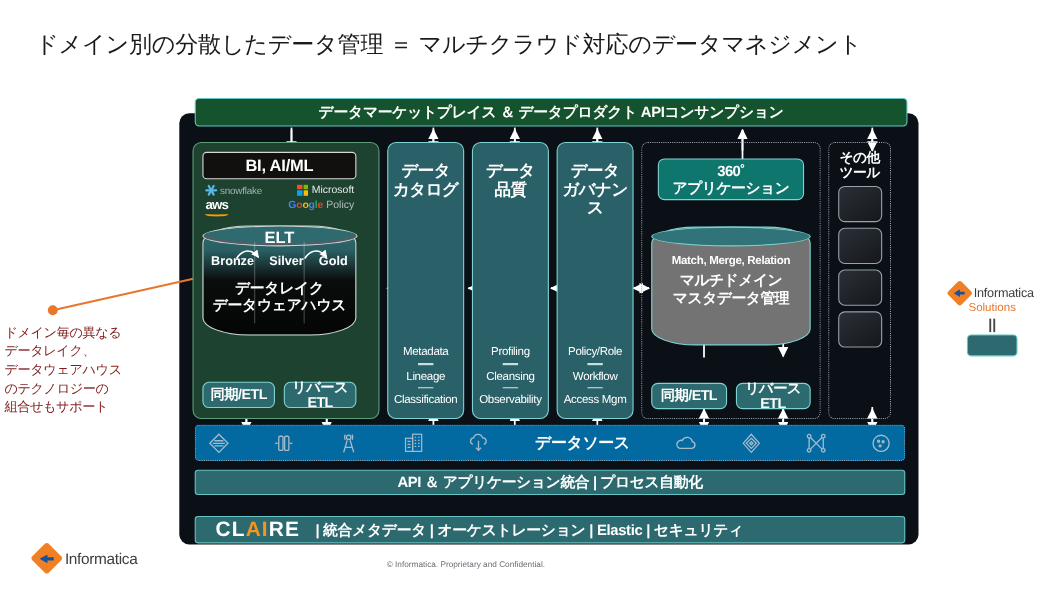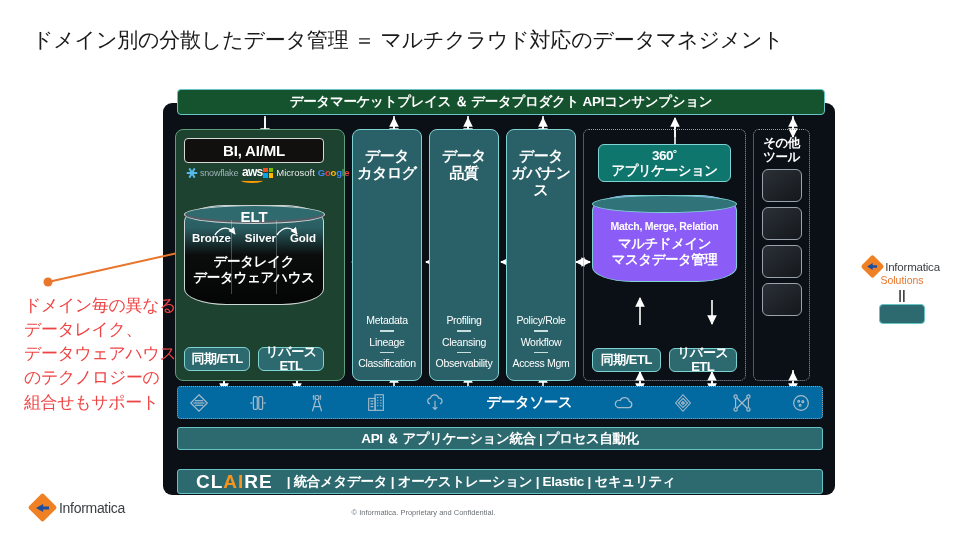--- a/index.html
+++ b/index.html
@@ -78,21 +78,21 @@
     display: flex; align-items: center; justify-content: center;
     color: #fff; font-size: 15px; font-weight: 700;
     letter-spacing: -0.2px;
   }
   .logo-row {
     display: flex; justify-content: space-between;
     align-items: flex-start;
     padding: 4px 2px 0 2px;
     height: 40px;
   }
-  .logo-col { display: flex; flex-direction: row; gap: 3px; align-items: flex-start; }
+  .logo-col { display: flex; flex-direction: column; gap: 3px; align-items: flex-start; }
   .logo-col.right { align-items: flex-end; }
   .lg { display: flex; align-items: center; gap: 3px; font-size: 8.5px; }
 
   .snow-mark { width: 11px; height: 11px; position: relative; }
   .snow-mark:before, .snow-mark:after, .snow-mark span {
     content:''; position:absolute; left:50%; top:50%;
     width: 11px; height: 2px; background: #56b9e9;
     transform: translate(-50%,-50%); border-radius:1px;
   }
   .snow-mark:after { transform: translate(-50%,-50%) rotate(60deg); }
@@ -187,23 +187,23 @@
     display:flex; flex-direction:column;
     position: relative;
   }
   .app360 {
     height: 38px; background:#0f766e; border:1.2px solid #7fd3d3; border-radius:6px;
     display:flex; align-items:center; justify-content:center; text-align:center;
     color:#fff; font-size:13.5px; font-weight:700; line-height:1.12; letter-spacing:-0.5px;
     margin: 6px 6px 0 6px;
   }
   .mdm-cyl {
-    margin-top: 13px; height: 87px; position:relative;
+    margin-top: 24px; height: 108px; position:relative;
     border:1.4px solid #7fd3d3; border-radius: 40px / 15px;
-    background: #8b5cf6;
+    background: #737373;
   }
   .mdm-cyl-top {
     position:absolute; left:-1.4px; right:-1.4px; top:-1.4px; height:18px;
     border:1.4px solid #7fd3d3; border-radius:50%/50%; background:#30747a;
   }
   .mdm-sub { position:absolute; top:24px; left:0; right:0; text-align:center;
              color:#fff; font-size:10.5px; font-weight:700; letter-spacing:-0.3px;}
   .mdm-main { position:absolute; top:40px; left:0; right:0; text-align:center;
               color:#fff; font-size:13.5px; font-weight:700; line-height:1.18; letter-spacing:-0.5px;}
 
@@ -251,22 +251,22 @@
     display:flex; align-items:center; z-index:7;
     padding-left: 18px; gap: 0;
     color:#fff; font-size:14px; letter-spacing:-0.3px; white-space:nowrap;
   }
   .claire-word { font-size:19px; font-weight:700; letter-spacing:1px; }
   .claire-word .ai { color:#f7941e; }
   .claire-rest { font-size:13.5px; font-weight:700; margin-left: 14px; letter-spacing:-0.3px;}
 
   
   .anno {
-    position:absolute; left:24px; top:294px; width:165px;
-    color:#ef4444; font-size:17px; line-height:1.42; letter-spacing:-0.4px;
+    position:absolute; left:4px; top:294px; width:165px;
+    color:#7f1d1d; font-size:12px; line-height:1.42; letter-spacing:-0.4px;
   }
   .anno-svg { position:absolute; left:0; top:230px; width:230px; height:90px; }
 
   
   .legend { position:absolute; left:848px; top:258px; width:108px; text-align:center; }
   .legend-row { display:flex; align-items:center; justify-content:center; gap:4px; }
   .inf-name { font-size:11.5px; color:#3c4043; letter-spacing:-0.2px; }
   .legend-sub { color:#e8762c; font-size:10.5px; margin-top:-1px; }
   .legend-eq { color:#444; font-size:13px; font-weight:700; line-height:1.1; margin: 2px 0; }
   .legend-box { width:46px; height:20px; margin:2px auto 0 auto; background:#2d6a70;

